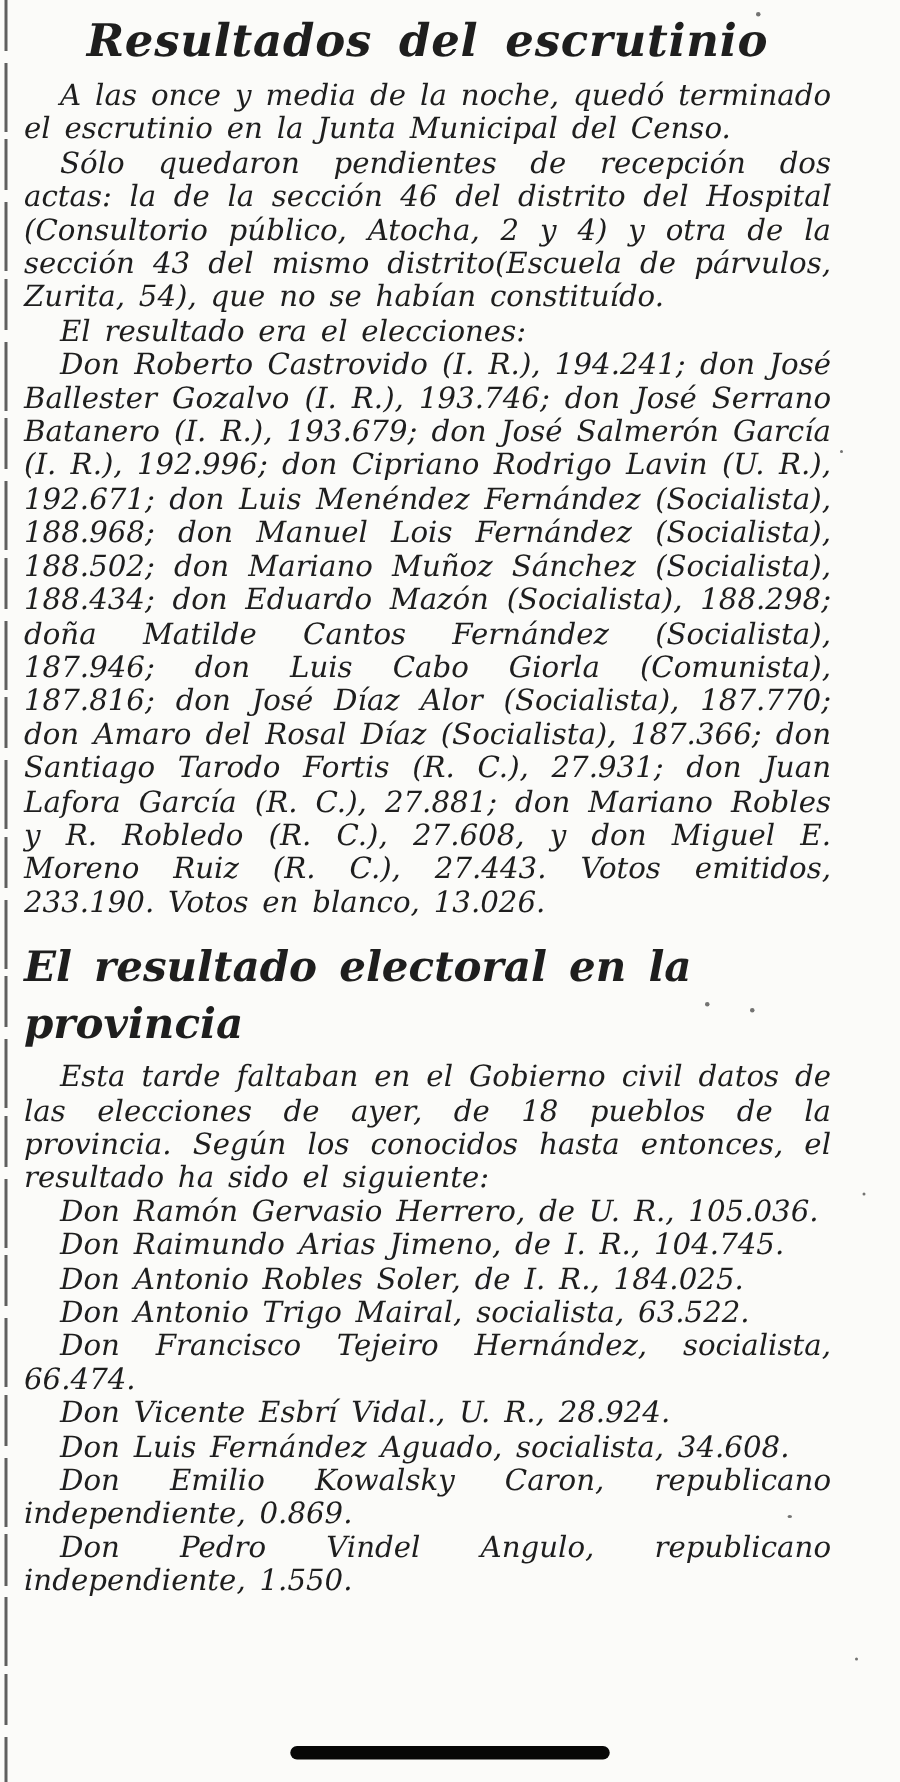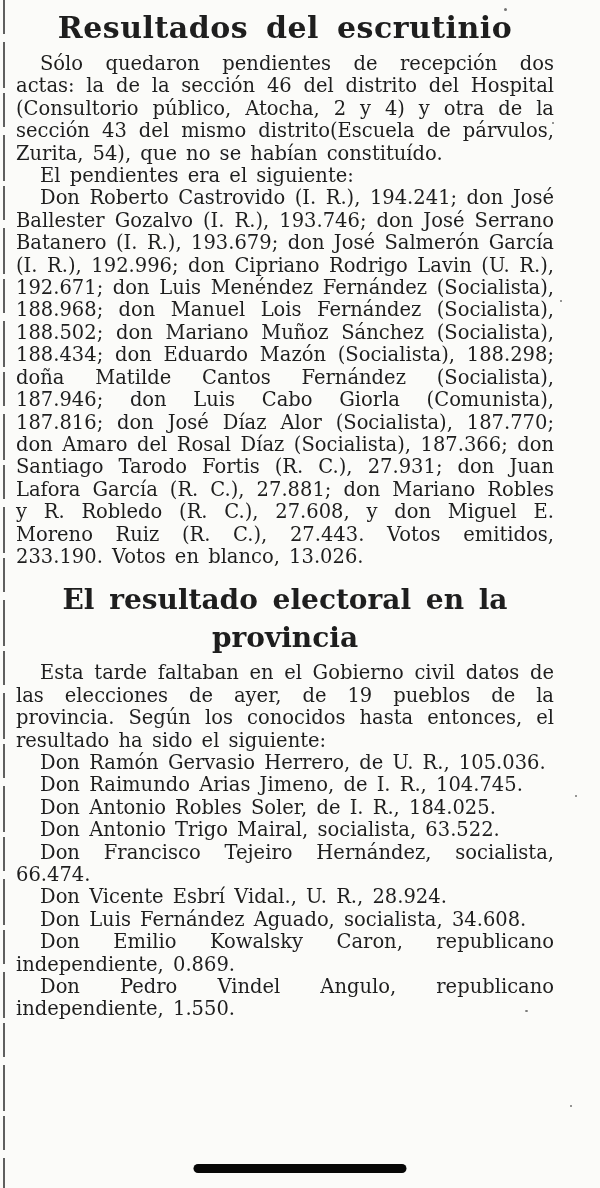--- a/index.html
+++ b/index.html
@@ -11,20 +11,21 @@
     background: #fbfbf9;
   }
   .clip {
     position: relative;
     width: 600px;
     height: 1188px;
     box-sizing: border-box;
     padding: 8px 46px 0 16px;
     font-family: "DejaVu Serif", "Liberation Serif", serif;
     color: #1e1e1e;
+    font-style: italic;
   }
   
   .col-rule {
     position: absolute;
     left: 3px;
     top: 0;
     height: 1188px;
     width: 2px;
     background: repeating-linear-gradient(
       180deg,
@@ -41,21 +42,20 @@
     font-weight: 700;
     text-align: center;
     margin: 2px 0 7px 0;
     word-spacing: 7px;
     letter-spacing: .5px;
   }
   h2.headline2 {
     font-size: 28px;
     line-height: 38px;
     font-weight: 700;
-    text-align: center;
     margin: 13px 0 5px 0;
     word-spacing: 5px;
   }
   p.body {
     font-size: 19.5px;
     line-height: 22.4px;
     text-align: justify;
     text-indent: 24px;
     margin: 0;
     word-spacing: 3px;
@@ -82,34 +82,35 @@
 </head>
 <body>
 
 <div class="clip">
 
   <div class="col-rule"></div>
 
   <article>
     <h1 class="headline">Resultados del escrutinio</h1>
 
+    <p class="body">A las once y media de la noche, quedó terminado el escrutinio en la Junta Municipal del Censo.</p>
 
     <p class="body">Sólo quedaron pendientes de recepción dos actas: la de la sección 46 del distrito del Hospital (Consultorio público, Atocha, 2 y 4) y otra de la sección 43 del mismo distrito(Escuela de párvulos, Zurita, 54), que no se habían constituído.</p>
 
-    <p class="body">El pendientes era el siguiente:</p>
+    <p class="body">El resultado era el elecciones:</p>
 
     <p class="body">Don Roberto Castrovido (I. R.), 194.241; don José Ballester Gozalvo (I. R.), 193.746; don José Serrano Batanero (I. R.), 193.679; don José Salmerón García (I. R.), 192.996; don Cipriano Rodrigo Lavin (U. R.), 192.671; don Luis Menéndez Fernández (Socialista), 188.968; don Manuel Lois Fernández (Socialista), 188.502; don Mariano Muñoz Sánchez (Socialista), 188.434; don Eduardo Mazón (Socialista), 188.298; doña Matilde Cantos Fernández (Socialista), 187.946; don Luis Cabo Giorla (Comunista), 187.816; don José Díaz Alor (Socialista), 187.770; don Amaro del Rosal Díaz (Socialista), 187.366; don Santiago Tarodo Fortis (R. C.), 27.931; don Juan Lafora García (R. C.), 27.881; don Mariano Robles y R. Robledo (R. C.), 27.608, y don Miguel E. Moreno Ruiz (R. C.), 27.443. Votos emitidos, 233.190. Votos en blanco, 13.026.</p>
   </article>
 
   <article>
     <h2 class="headline2">
       <span>El resultado electoral en la provincia</span><br>
     </h2>
 
-    <p class="body">Esta tarde faltaban en el Gobierno civil datos de las elecciones de ayer, de 19 pueblos de la provincia. Según los conocidos hasta entonces, el resultado ha sido el siguiente:</p>
+    <p class="body">Esta tarde faltaban en el Gobierno civil datos de las elecciones de ayer, de 18 pueblos de la provincia. Según los conocidos hasta entonces, el resultado ha sido el siguiente:</p>
 
     <p class="body">Don Ramón Gervasio Herrero, de U. R., 105.036.</p>
     <p class="body">Don Raimundo Arias Jimeno, de I. R., 104.745.</p>
     <p class="body">Don Antonio Robles Soler, de I. R., 184.025.</p>
     <p class="body">Don Antonio Trigo Mairal, socialista, 63.522.</p>
     <p class="body">Don Francisco Tejeiro Hernández, socialista, 66.474.</p>
     <p class="body">Don Vicente Esbrí Vidal., U. R., 28.924.</p>
     <p class="body">Don Luis Fernández Aguado, socialista, 34.608.</p>
     <p class="body">Don Emilio Kowalsky Caron, republicano independiente, 0.869.</p>
     <p class="body">Don Pedro Vindel Angulo, republicano independiente, 1.550.</p>

